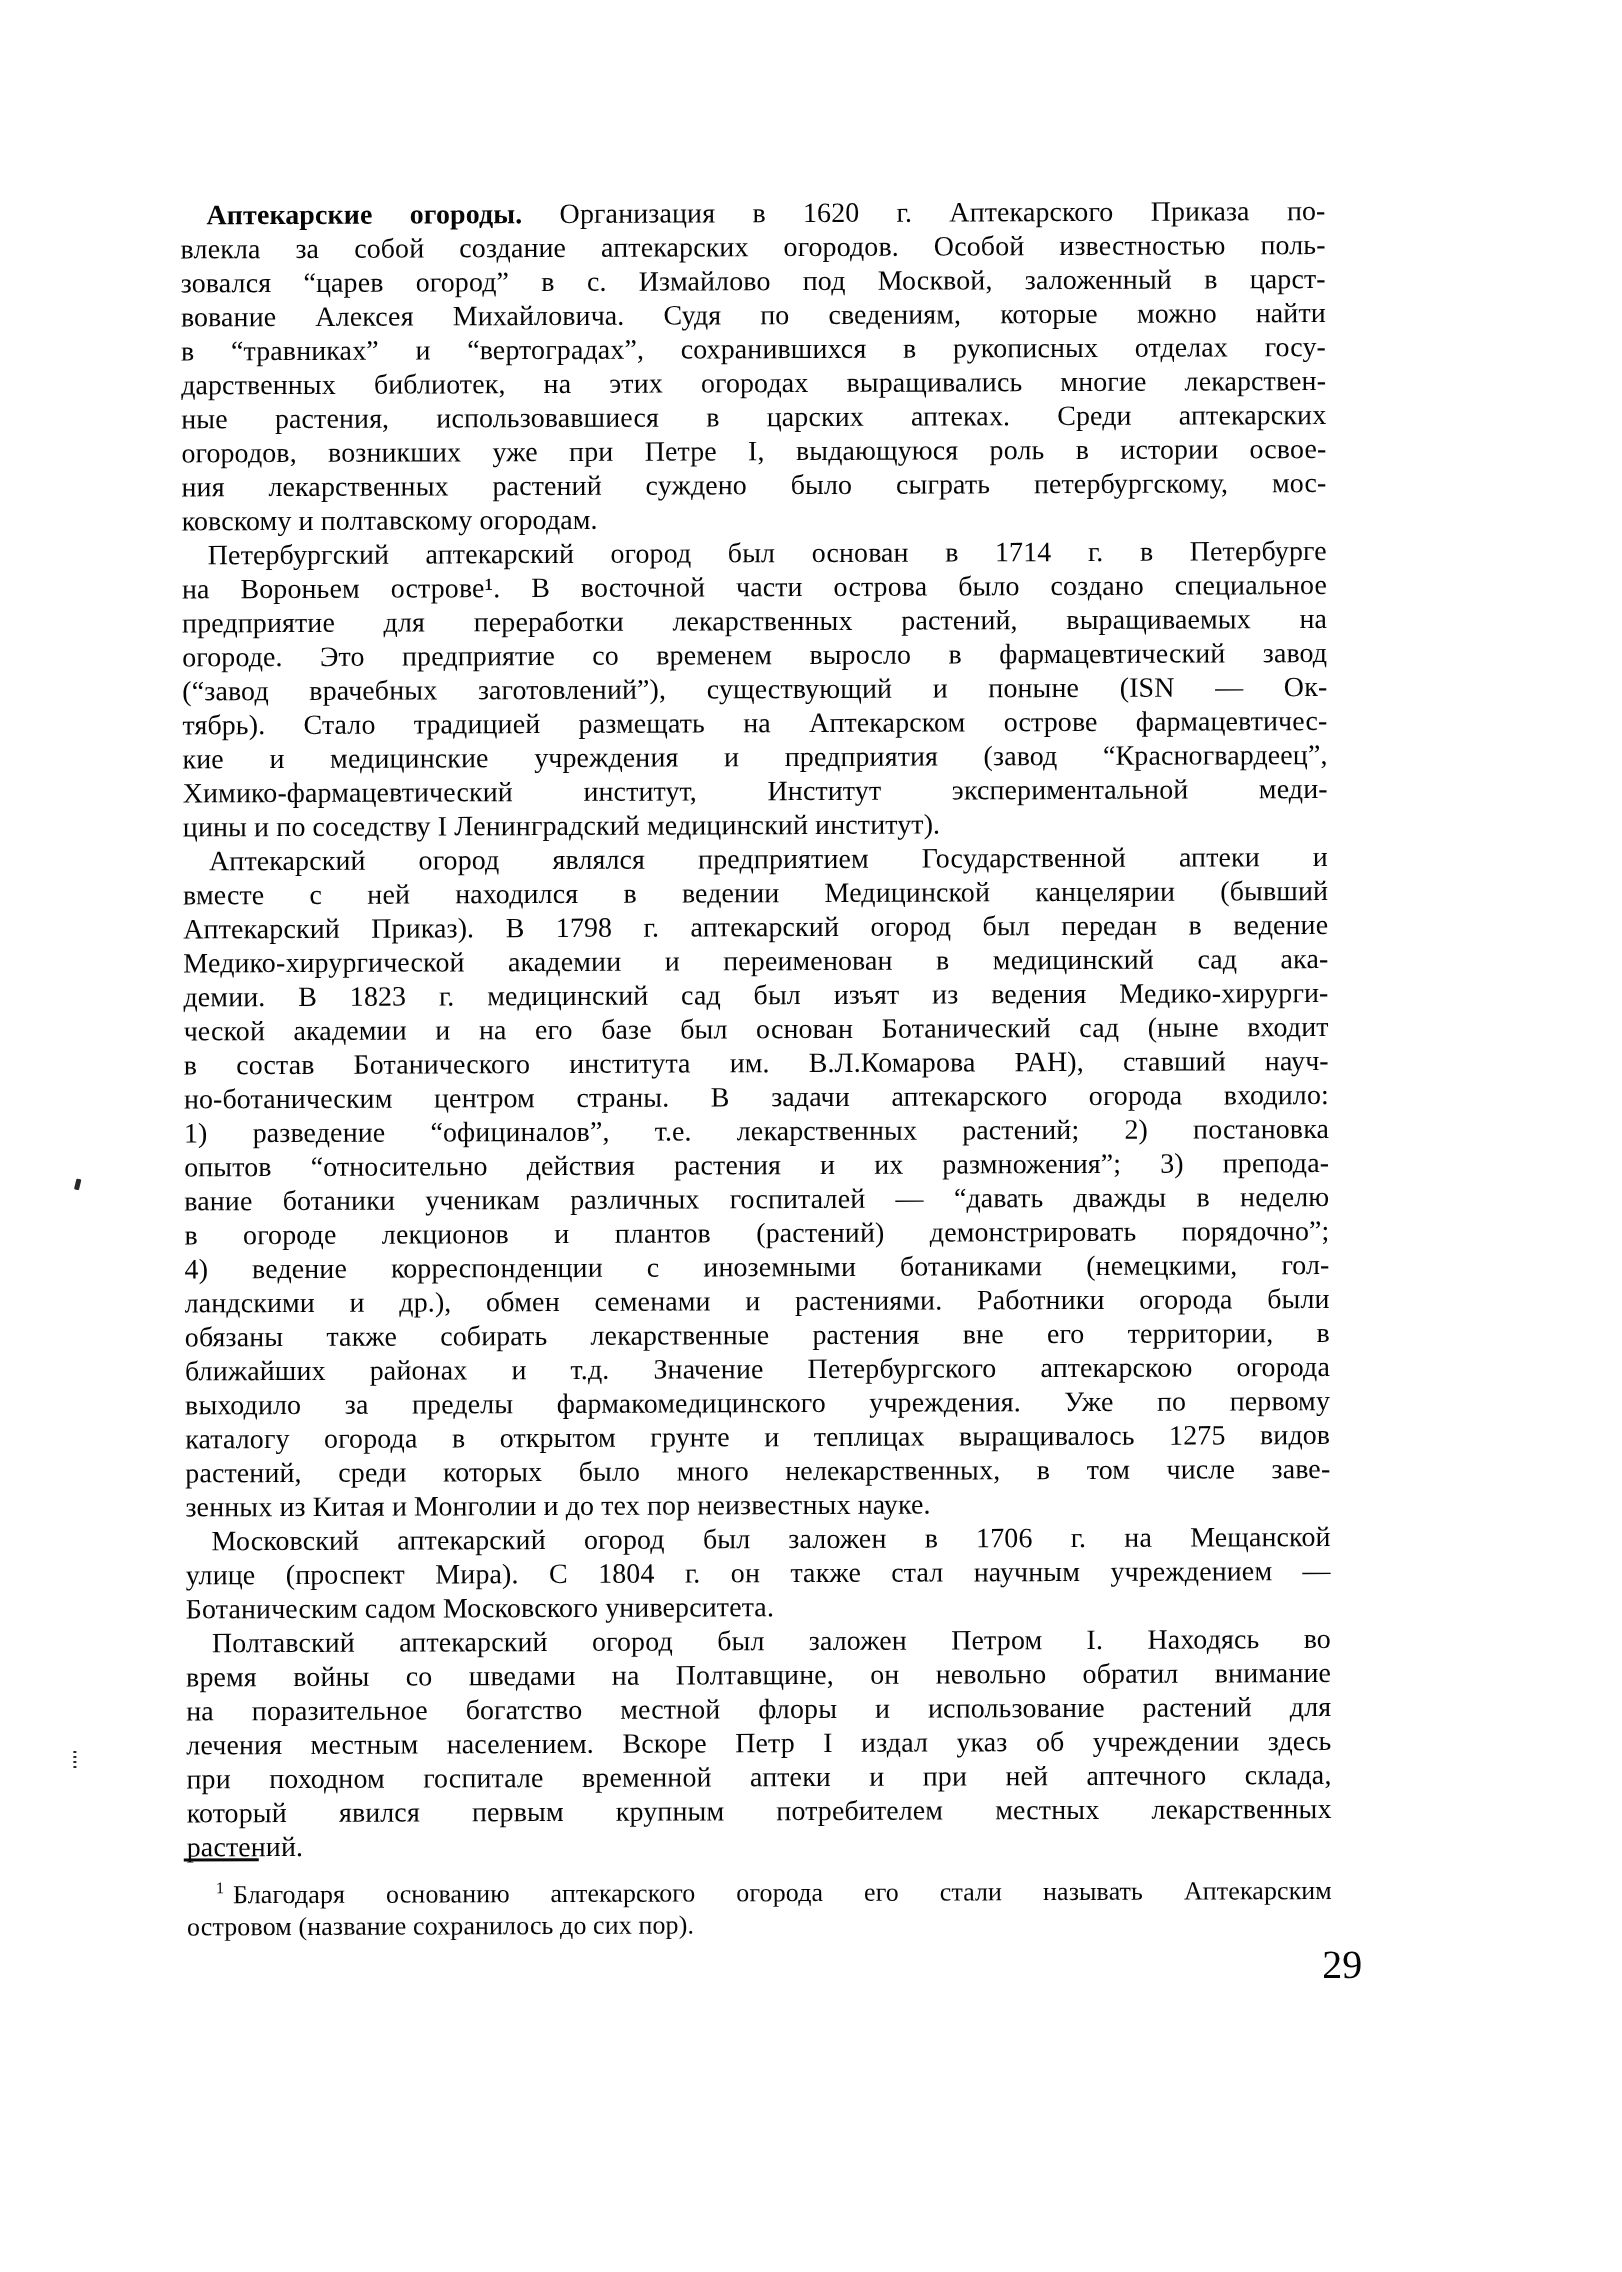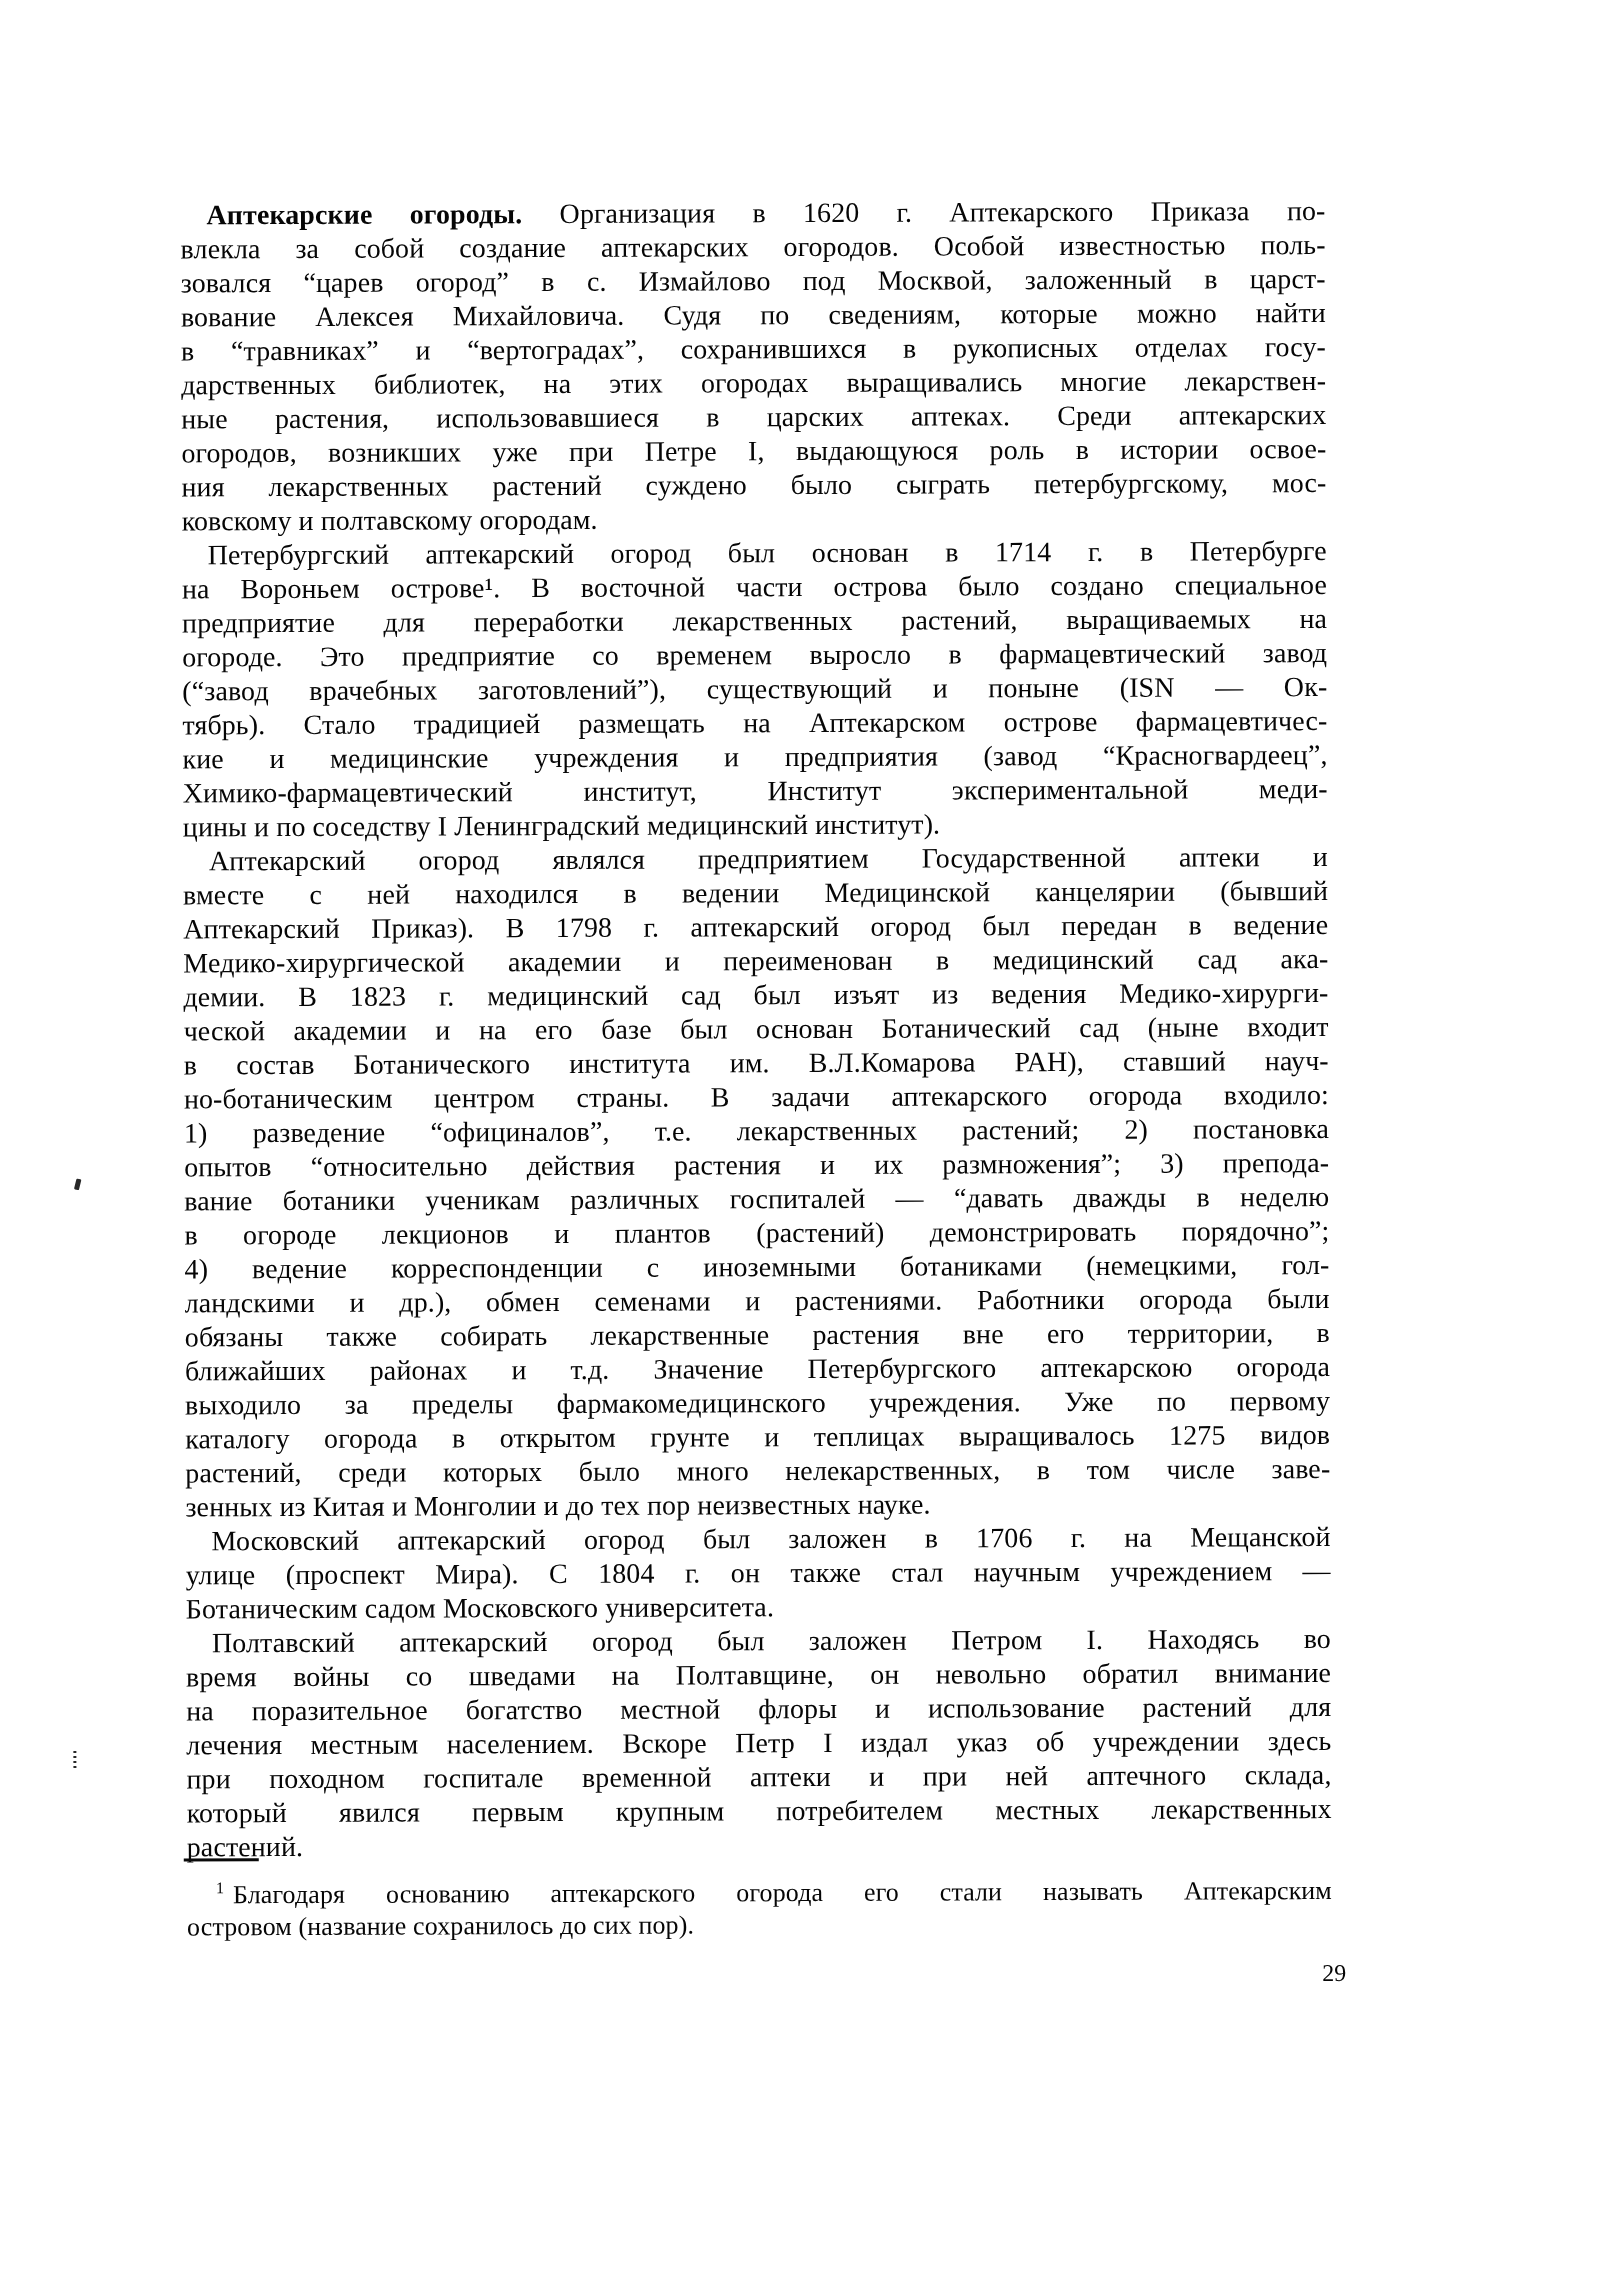--- a/index.html
+++ b/index.html
@@ -71,23 +71,22 @@
   .footnote-text .line.indent {
     text-indent: 29px;
   }
   .footnote-text sup {
     margin-right: 9px;
   }
   .page-number {
     position: absolute;
     left: 1319px;
     top: 1952px;
-    font-size: 24px;
+    font-size: 40px;
     line-height: 30px;
-    margin-top: 8px;
   }
   .speck-a {
     position: absolute;
     left: 75px;
     top: 1176px;
     width: 4.5px;
     height: 11.2px;
     background: #111;
     border-radius: 1.1px;
     transform: rotate(14deg);

